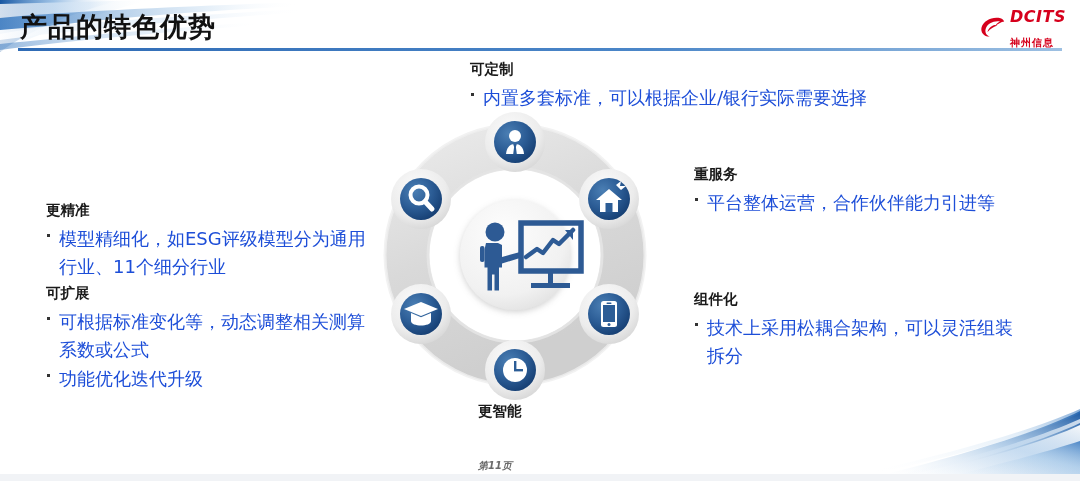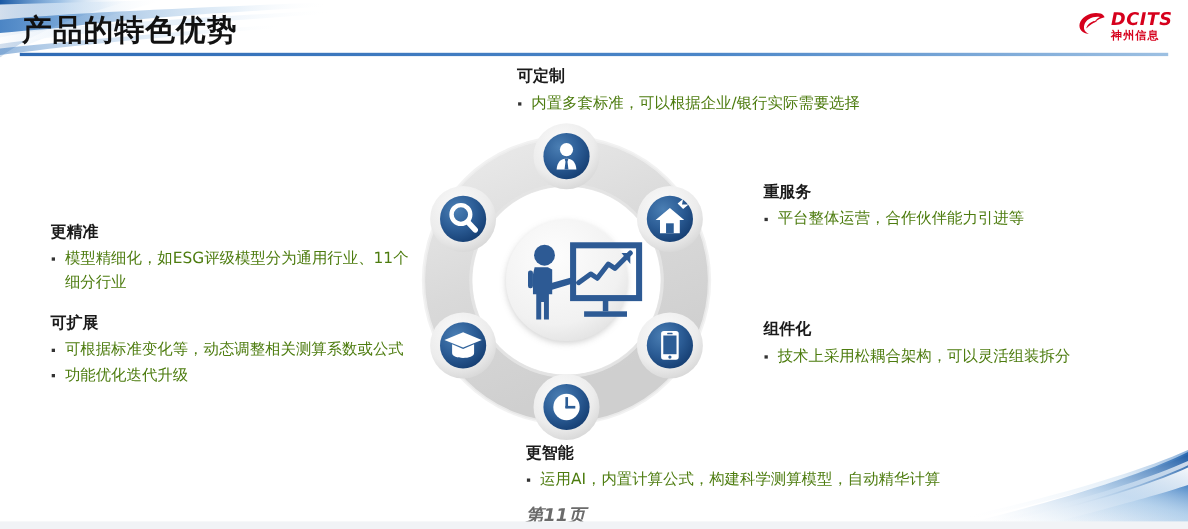--- a/index.html
+++ b/index.html
@@ -70,21 +70,21 @@
     font-style: italic;
     letter-spacing: 0.5px;
     font-family: "DejaVu Sans", "Liberation Sans", sans-serif;
   }
   .logo-text .logo-cn {
     display: block;
     color: #d6001c;
     font-size: 10px;
     font-weight: bold;
     letter-spacing: 1px;
-    margin-top: 2px;
+    margin-top: 13px;
     font-family: "DejaVu Sans", "Liberation Sans", sans-serif;
   }
 
   
   .footer-swoosh {
     position: absolute;
     right: 0;
     bottom: 0;
     width: 230px;
     height: 80px;
@@ -113,23 +113,23 @@
     font-size: 14.5px;
     font-weight: bold;
     color: #1a1a1a;
     margin-bottom: 5px;
     font-family: "DejaVu Sans", "Liberation Sans", sans-serif;
   }
   .bullets { list-style: none; margin: 0; padding: 0; }
   .bullets li {
     position: relative;
     padding-left: 13px;
-    font-size: 14px;
+    font-size: 18px;
     line-height: 1.55;
-    color: #4d7c0f;
+    color: #1d4ed8;
     margin-bottom: 1px;
     font-family: "DejaVu Sans", "Liberation Sans", sans-serif;
   }
   .bullets li::before {
     content: "";
     position: absolute;
     left: 1px;
     top: 9px;
     width: 3px;
     height: 3px;
@@ -140,21 +140,21 @@
   #blk-accurate { left: 46px;  top: 168px; width: 336px; margin-top: 33px; }
   #blk-service  { left: 694px; top: 165px; width: 330px; }
   #blk-extend   { left: 46px;  top: 284px; width: 336px; }
   #blk-modular  { left: 694px; top: 290px; width: 330px; }
   #blk-smart    { left: 478px; top: 402px; width: 490px; }
 
   .page-number {
     position: absolute;
     left: 478px;
     top: 459px;
-    font-size: 16px;
+    font-size: 10px;
     font-style: italic;
     font-weight: bold;
     color: #6b6b6b;
     font-family: "DejaVu Sans", "Liberation Sans", sans-serif;
   }
 </style>
 </head>
 <body>
 
 <div class="header">
@@ -341,23 +341,20 @@
 
 <div class="block" id="blk-modular">
   <div class="block-title">组件化</div>
   <ul class="bullets">
     <li>技术上采用松耦合架构，可以灵活组装拆分</li>
   </ul>
 </div>
 
 <div class="block" id="blk-smart">
   <div class="block-title">更智能</div>
-  <ul class="bullets">
-    <li>运用AI，内置计算公式，构建科学测算模型，自动精华计算</li>
-  </ul>
 </div>
 
 <div class="page-number">第11页</div>
 
 <div class="footer-swoosh">
   <svg width="230" height="80" viewBox="0 0 230 80" xmlns="http://www.w3.org/2000/svg">
     <defs>
       <linearGradient id="fsA" x1="0" y1="1" x2="1" y2="0">
         <stop offset="0%" stop-color="#ffffff" stop-opacity="0"></stop>
         <stop offset="55%" stop-color="#79a9d8" stop-opacity="0.55"></stop>

